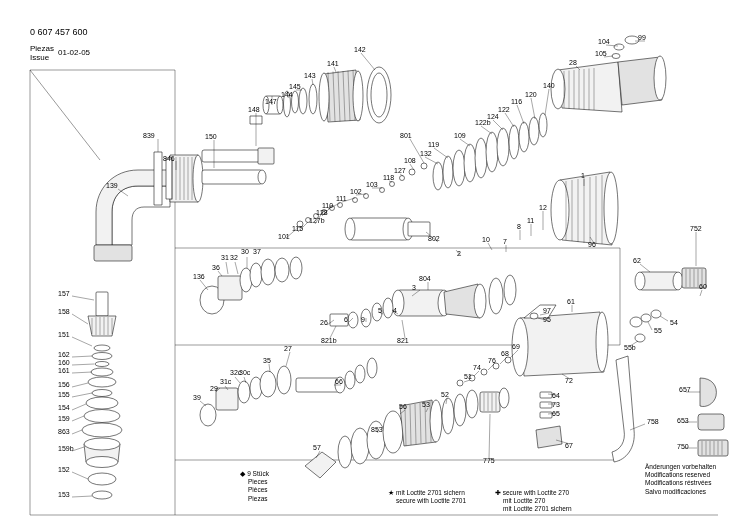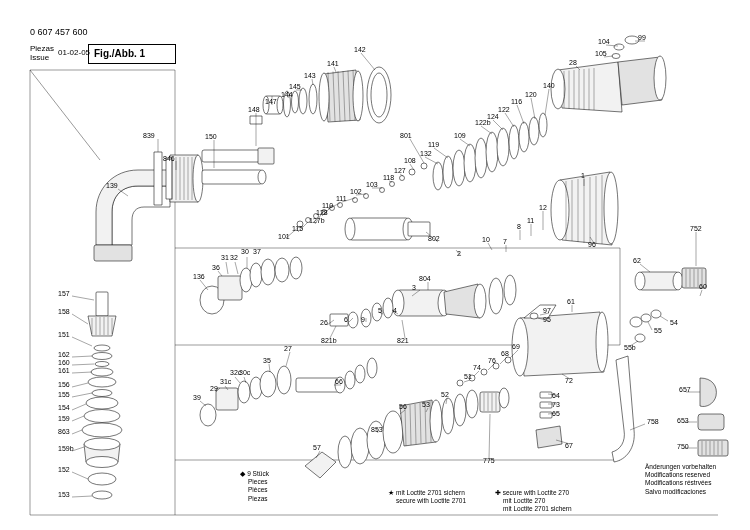--- a/index.html
+++ b/index.html
@@ -30,23 +30,20 @@
 </style>
 </head>
 <body>
 
 <div id="sheet">
 
   <div class="hdr" style="left:30px;top:28px;font-size:9px;">0 607 457 600</div>
   <div class="hdr" style="left:30px;top:44px;">Piezas</div>
   <div class="hdr" style="left:30px;top:53px;">Issue</div>
   <div class="hdr" style="left:58px;top:48px;">01-02-05</div>
-  <div id="figbox">
-    <span>Fig./Abb. 1</span>
-  </div>
 
   <svg width="750" height="530" viewBox="0 0 750 530">
 
     <path class="ln" d="M30 70 L30 515 L718 515"></path>
     <path class="ln" d="M30 70 L175 70"></path>
     <path class="ln" d="M175 70 L175 515"></path>
     <path class="ln" d="M175 248 L620 248"></path>
     <path class="ln" d="M175 345 L620 345"></path>
     <path class="ln" d="M620 248 L620 345"></path>
     <path class="ln" d="M175 460 L620 460"></path>

